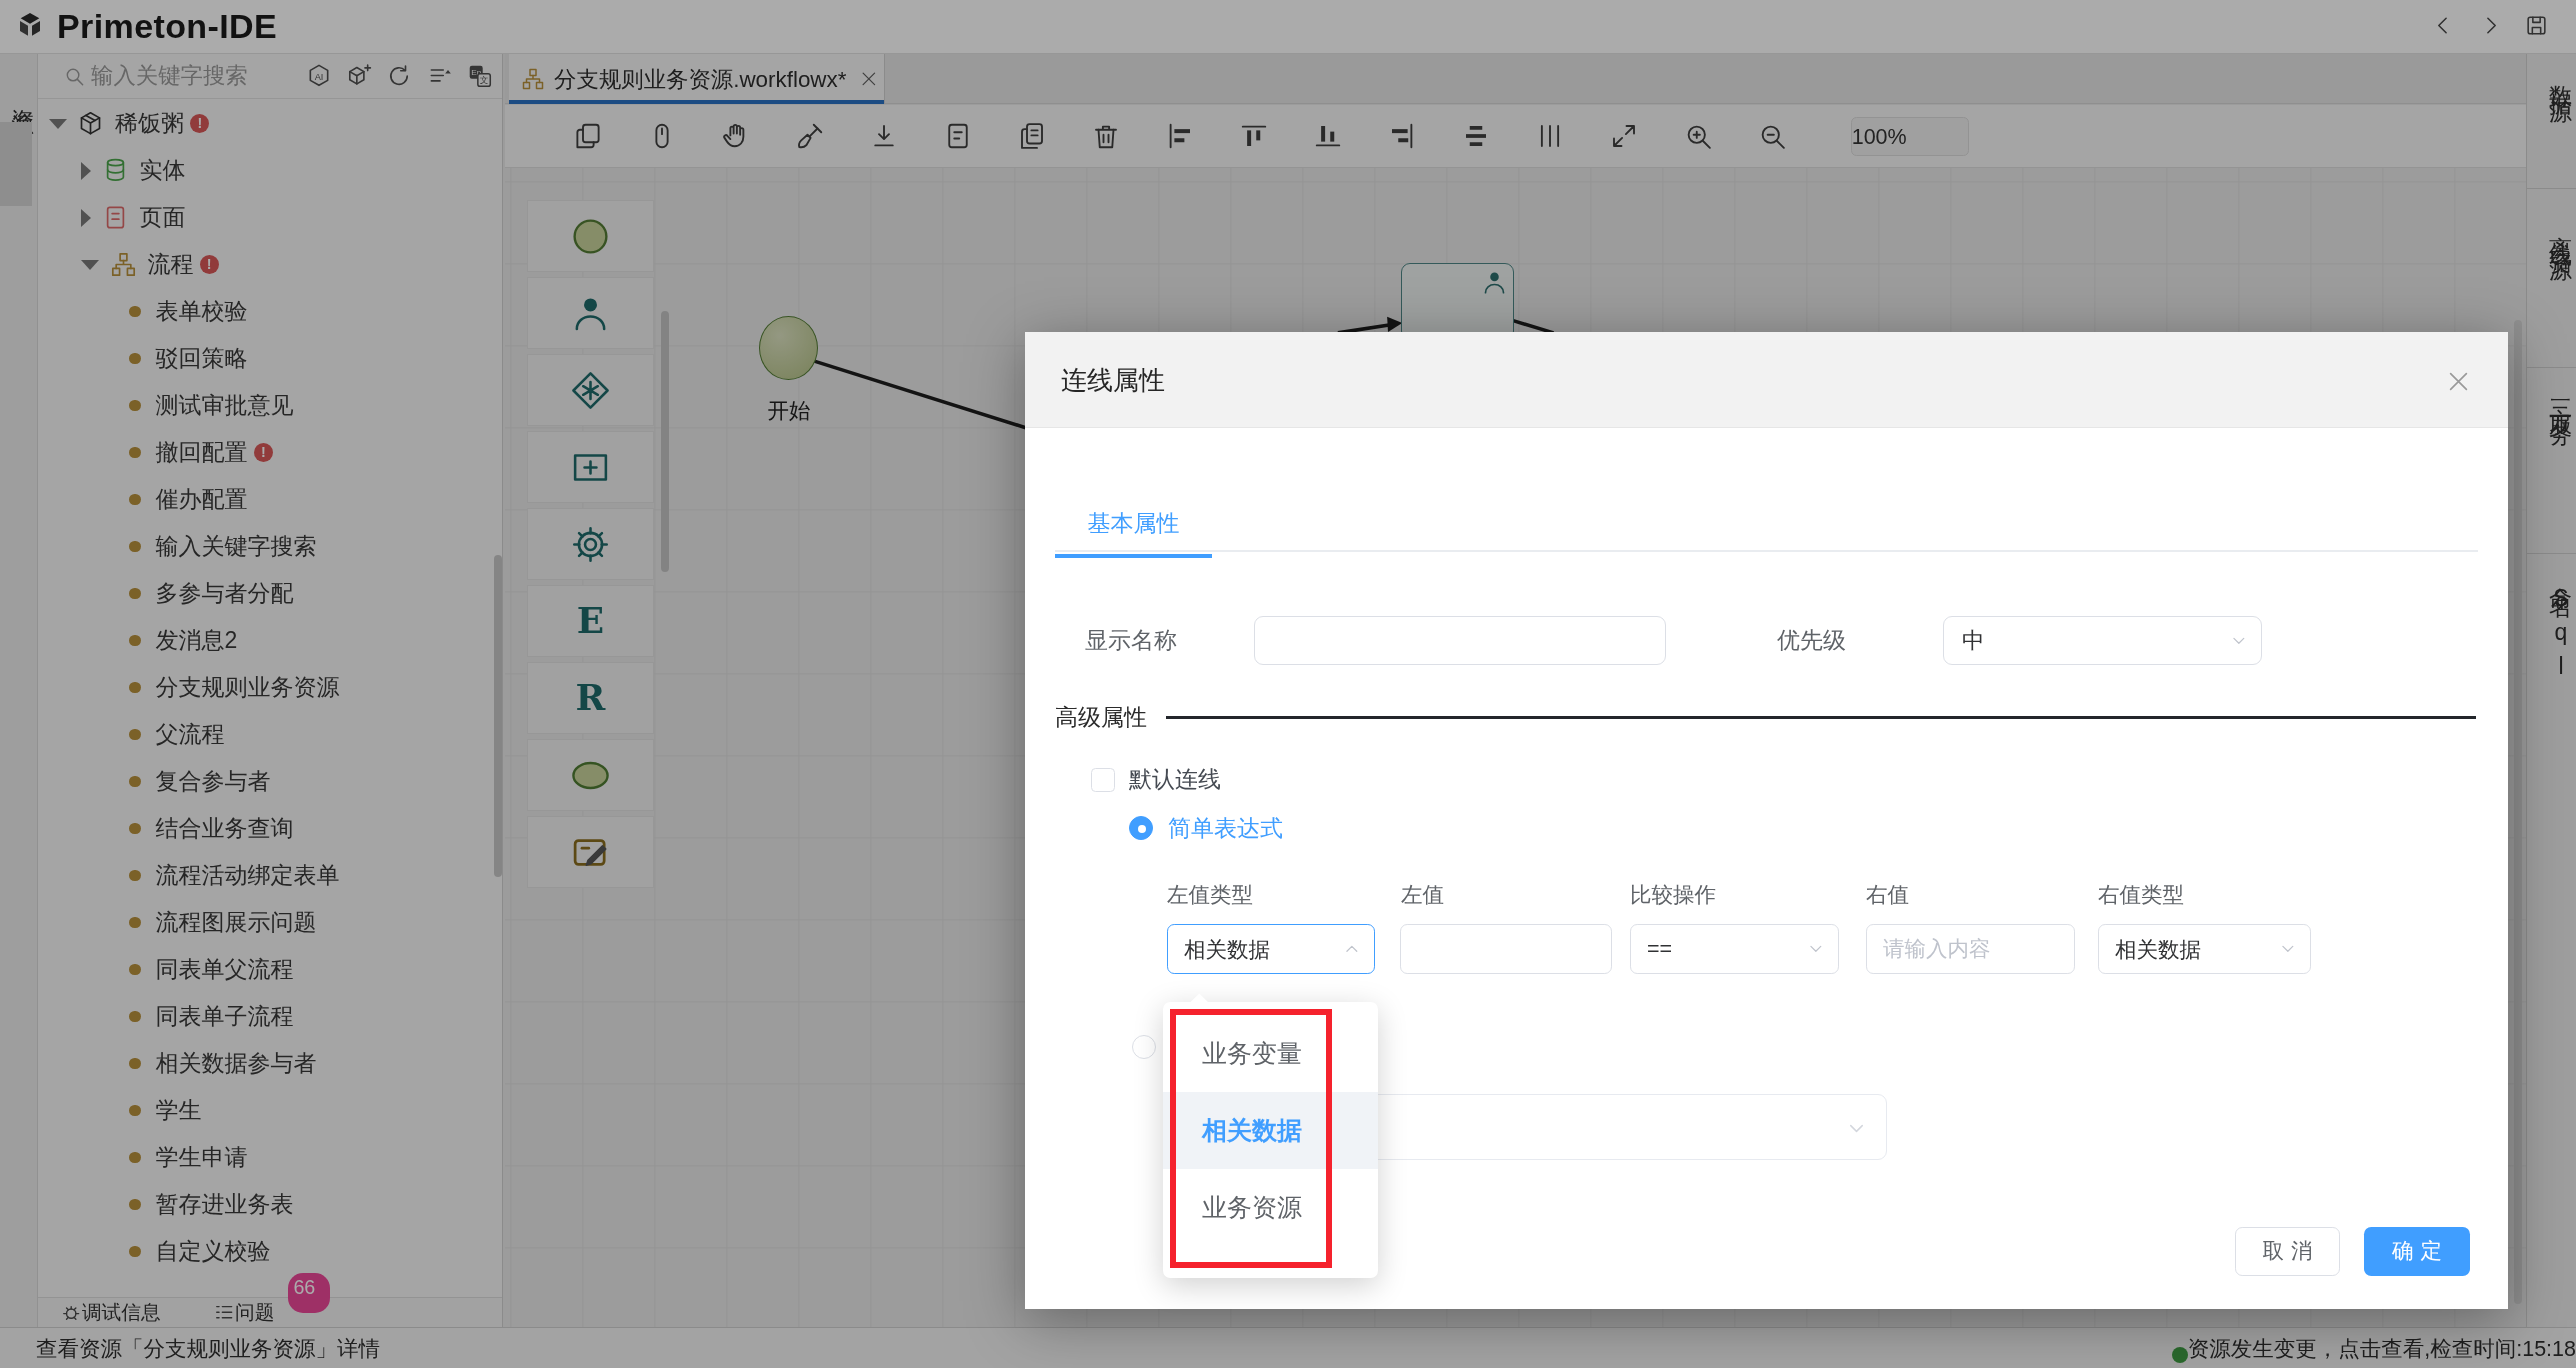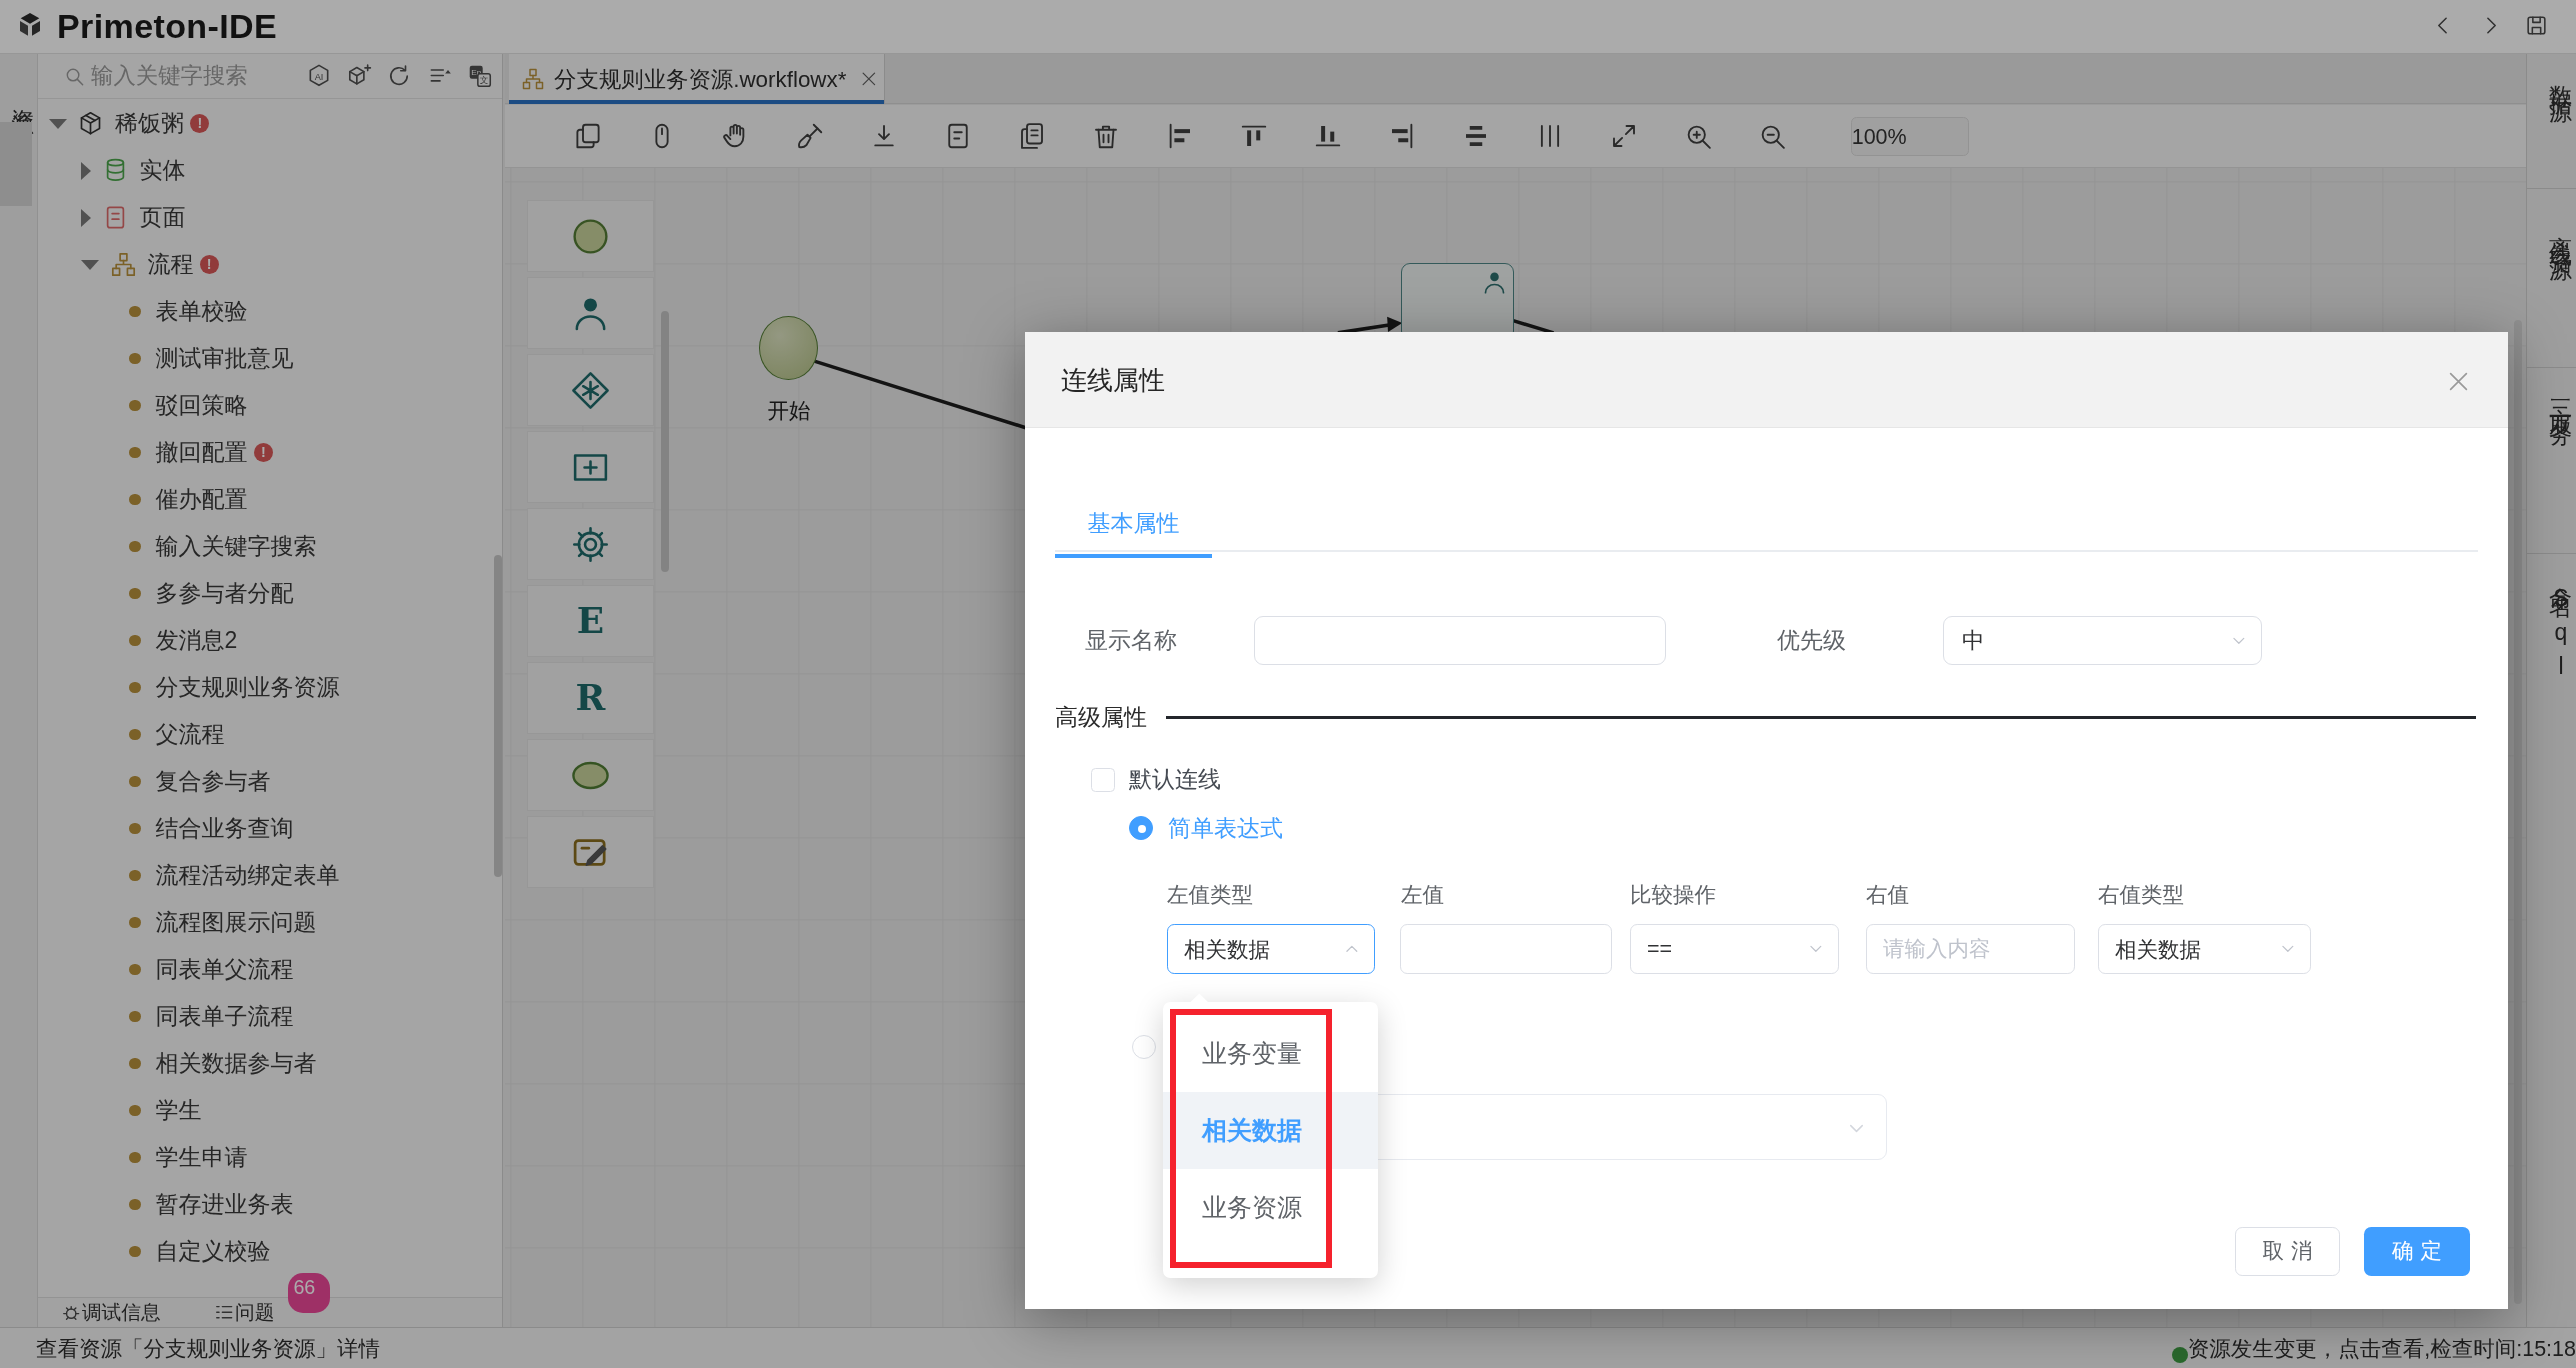--- a/index.html
+++ b/index.html
@@ -258,25 +258,25 @@
           </span>
           <span class="t-label">流程</span>
           <span class="err-badge">!</span>
         </div>
         <div class="tree-row lvl2">
           <span class="bullet"></span>
           <span class="t-label">表单校验</span>
         </div>
         <div class="tree-row lvl2">
           <span class="bullet"></span>
+          <span class="t-label">驳回策略</span>
+        </div>
+        <div class="tree-row lvl2">
+          <span class="bullet"></span>
           <span class="t-label">测试审批意见</span>
-        </div>
-        <div class="tree-row lvl2">
-          <span class="bullet"></span>
-          <span class="t-label">驳回策略</span>
         </div>
         <div class="tree-row lvl2">
           <span class="bullet"></span>
           <span class="t-label">撤回配置</span>
           <span class="err-badge">!</span>
         </div>
         <div class="tree-row lvl2">
           <span class="bullet"></span>
           <span class="t-label">催办配置</span>
         </div>

